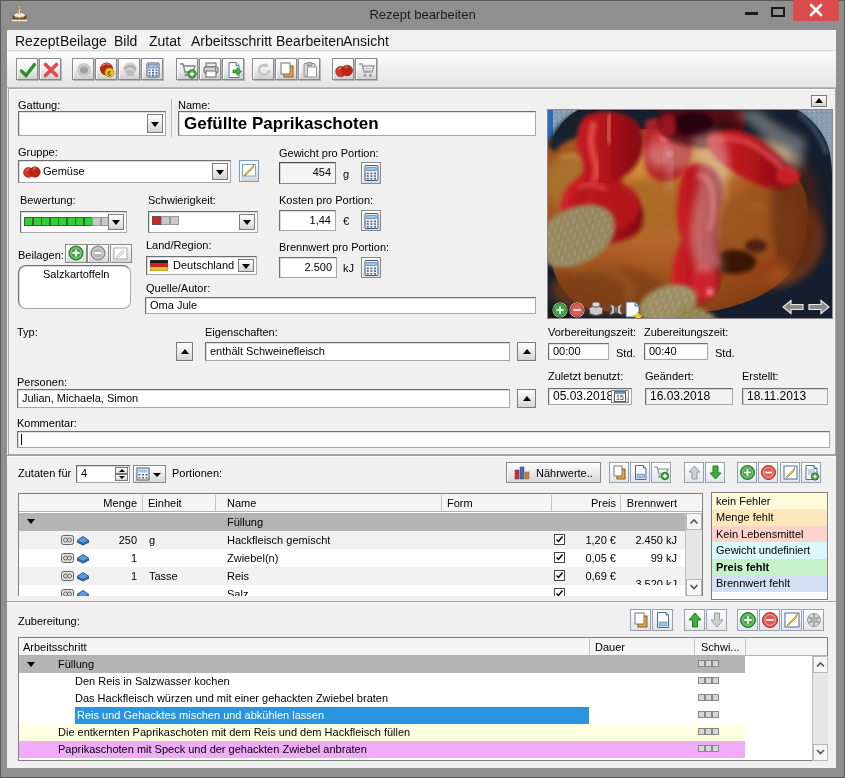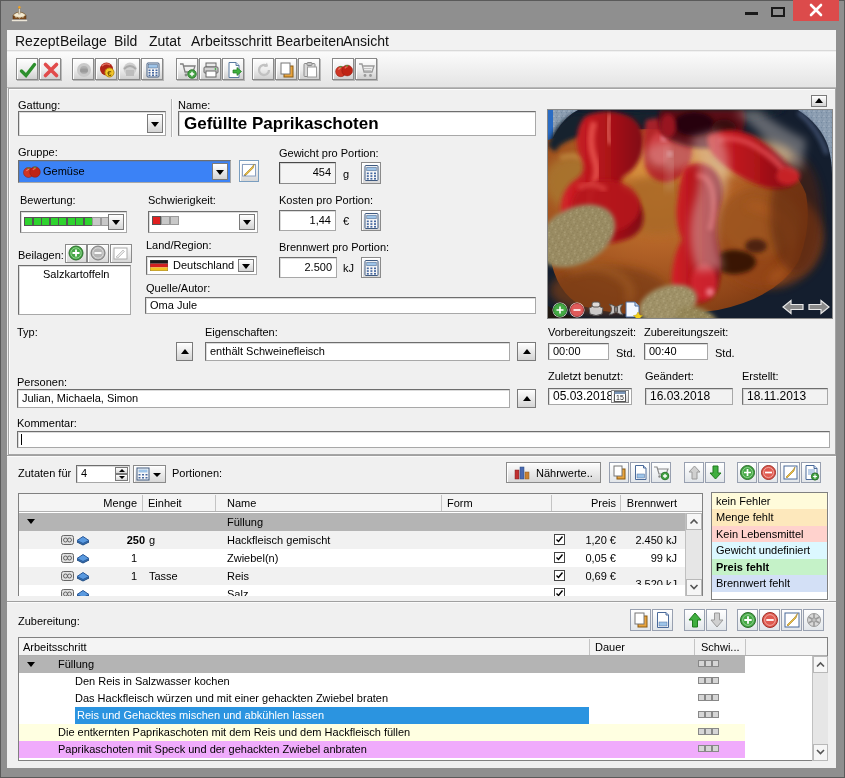--- a/index.html
+++ b/index.html
@@ -31,20 +31,21 @@
 <div id="win">
 
   <svg class="abs" style="left:11px;top:5px" width="17" height="18" viewBox="0 0 17 18">
     <path d="M2 10 q6.5 -6 13 0 l0 4.5 l-13 0 z" fill="#7a4a1e" stroke="#4a2a0e" stroke-width=".5"></path>
     <path d="M2.2 10 q6.3 -5.6 12.6 0 q-2 2.4 -6.3 2.4 q-4.3 0 -6.3 -2.4 z" fill="#f3ead2" stroke="#b09a6a" stroke-width=".4"></path>
     <path d="M4 11.5 q1 1.5 2 .2 M7.5 12.3 q1 1.4 2 .2 M11 11.7 q1 1.3 1.8 0" stroke="#e8dcc0" stroke-width=".8" fill="none"></path>
     <rect x="7.7" y="3.5" width="1.4" height="5.5" fill="#e8e0d0" stroke="#8a7a5a" stroke-width=".4"></rect>
     <circle cx="8.4" cy="2.2" r="1.2" fill="#f0a020"></circle>
     <rect x="0.5" y="14.5" width="16" height="2" rx="1" fill="#ece6d8" stroke="#8a8a8a" stroke-width=".5"></rect>
   </svg>
+  <div class="abs" style="left:0;top:7px;width:845px;text-align:center;font-size:13px;color:#1b1b1b;">Rezept bearbeiten</div>
   <div class="abs" style="left:745px;top:12px;width:13px;height:3px;background:#1a1a1a;"></div>
   <div class="abs" style="left:771px;top:7px;width:14px;height:10px;border:2px solid #1a1a1a;"></div>
   <div class="abs" style="left:793px;top:0;width:46px;height:21px;background:#dc4b4b;">
     <svg style="position:absolute;left:16px;top:3px" width="14" height="14" viewBox="0 0 14 14">
         <path d="M2 2 L12 12 M12 2 L2 12" stroke="#fff" stroke-width="2.6" stroke-linecap="round"></path>
       </svg>
   </div>
 
   <div class="abs" style="left:7px;top:30px;width:829px;height:738px;background:#f0f0f0;"></div>
 
@@ -174,21 +175,21 @@
   <div class="sunk" style="left:18px;top:111px;width:148px;height:25px;">
       <div class="car"></div>
     </div>
   <div class="abs" style="left:171px;top:99px;width:2px;height:38px;border-left:1px solid #b5b5b5;border-right:1px solid #fafafa;"></div>
   <span class="lbl" style="left:178px;top:100px;">Name:</span>
   <div class="sunk" style="left:178px;top:111px;width:358px;height:25px;">
       <div style="font-size:17px;font-weight:bold;padding:2px 0 0 5px;white-space:nowrap;">Gefüllte Paprikaschoten</div>
     </div>
 
   <span class="lbl" style="left:18px;top:147px;">Gruppe:</span>
-  <div class="sunk" style="left:18px;top:160px;width:213px;height:23px;background:#3b82f6;">
+  <div class="sunk" style="left:18px;top:160px;width:213px;height:23px;background:#ffffff;">
     <svg style="position:absolute;left:4px;top:3px" width="18" height="15" viewBox="0 0 18 15">
         <circle cx="5.5" cy="8.5" r="5" fill="#d03624" stroke="#8a1a10" stroke-width=".5"></circle>
         <circle cx="12" cy="8" r="5.3" fill="#c02415" stroke="#8a1a10" stroke-width=".5"></circle>
         <path d="M3.5 7 a3.5 3.5 0 0 1 2.5 -1.8" stroke="#ef8272" stroke-width="1.1" fill="none"></path>
         <path d="M9.8 6 a4 4 0 0 1 2.8 -1.6" stroke="#e86a58" stroke-width="1.1" fill="none"></path>
         <path d="M3.8 3.8 q1.8 -1 3.2 .4 q-1.8 1.4 -3.2 -.4 M10.4 3 q1.9 -.9 3 .7 q-1.7 1.3 -3 -.7" fill="#4e9a3a"></path>
       </svg>
     <div class="fld" style="padding-left:24px;padding-top:4px;">Gemüse</div>
     <div class="car"></div>
   </div>
@@ -303,21 +304,21 @@
         <circle cx="8" cy="8" r="5.2" fill="none" stroke="#d8d8d8" stroke-width="1"></circle>
         <path d="M4.5 8 h7" stroke="#fff" stroke-width="1.8"></path>
       </svg>
     </div>
   <div class="b3d" style="left:110px;top:244px;width:22px;height:19px;">
       <svg width="16" height="14" viewBox="0 0 16 14" style="position:absolute;left:2px;top:2px">
         <rect x="1" y="1" width="13" height="11" fill="#fff" stroke="#aaa"></rect>
         <path d="M3 10 L10 3 l1.5 1.5 L5 11 z" fill="#e8e8e8" stroke="#aaa" stroke-width=".6"></path>
       </svg>
     </div>
-  <div class="sunk" style="left:18px;top:265px;width:113px;height:50px;">
+  <div class="sunk" style="left:18px;top:265px;width:113px;height:44px;border-radius:8px;">
       <div class="fld" style="padding-left:24px;padding-top:2px;">Salzkartoffeln</div>
     </div>
 
   <span class="lbl" style="left:146px;top:240px;">Land/Region:</span>
   <div class="sunk" style="left:146px;top:256px;width:111px;height:19px;">
     <svg style="position:absolute;left:3px;top:3px" width="18" height="11" viewBox="0 0 18 11">
         <rect width="18" height="3.7" fill="#1a1a1a"></rect>
         <rect y="3.7" width="18" height="3.7" fill="#d02020"></rect>
         <rect y="7.4" width="18" height="3.6" fill="#f0c020"></rect>
         <rect width="18" height="11" fill="none" stroke="#555" stroke-width=".5"></rect>
@@ -624,21 +625,21 @@
     <div class="abs" style="left:0;top:37px;width:666px;height:18px;background:#f1f1f1;">
       <svg class="abs" style="left:42px;top:4px" width="13" height="10">
           <rect x=".5" y=".5" width="12" height="9" rx="2" fill="#e0e0e0" stroke="#666"></rect>
           <circle cx="4.5" cy="5" r="2" fill="none" stroke="#666"></circle>
           <circle cx="8.5" cy="5" r="2" fill="none" stroke="#666"></circle>
         </svg>
       <svg class="abs" style="left:57px;top:3px" width="14" height="12">
           <path d="M1 8 L7 4 L13 8 L7 11 Z" fill="#3a7ac0" stroke="#1e4a80"></path>
           <path d="M1 6.5 L7 2.5 L13 6.5 L7 9.5 Z" fill="#5a9ae0" stroke="#2a5a9a"></path>
         </svg>
-      <div class="cell" style="left:60px;top:4px;width:66px;text-align:right;font-weight:bold;">250</div>
+      <div class="cell" style="left:60px;top:4px;width:58px;text-align:right;">250</div>
       <div class="cell" style="left:130px;top:4px;">g</div>
       <div class="cell" style="left:208px;top:4px;">Hackfleisch gemischt</div>
       <div class="chk" style="left:535px;top:3px;">
           <svg width="9" height="9" viewBox="0 0 9 9" style="position:absolute;left:0;top:0">
             <path d="M1.5 4.5 L3.5 6.5 L7.5 1.5" fill="none" stroke="#000" stroke-width="1.4"></path>
           </svg>
         </div>
       <div class="cell" style="left:545px;top:4px;width:52px;text-align:right;">1,20 €</div>
       <div class="cell" style="left:606px;top:4px;width:52px;text-align:right;">2.450 kJ</div>
     </div>

